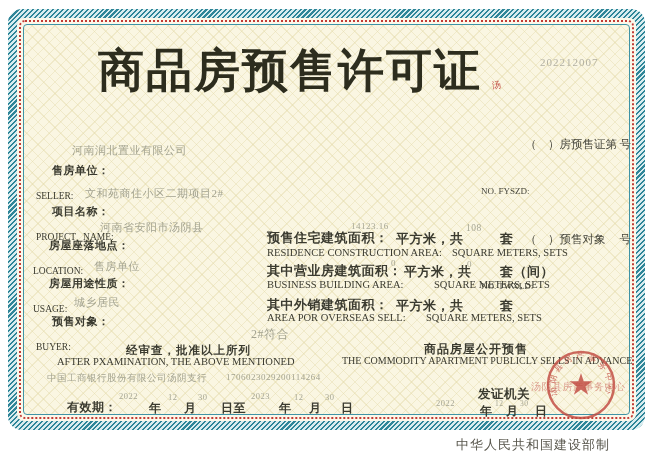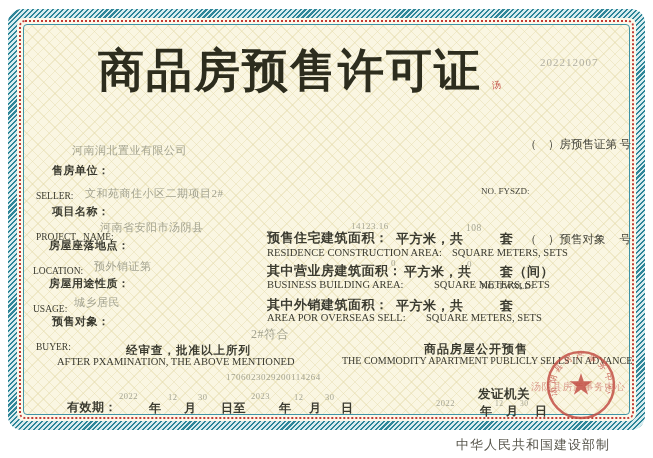--- a/index.html
+++ b/index.html
@@ -81,21 +81,21 @@
   <div class="abs field" style="left:33px;top:225px;">
     <span class="zh-sm">房屋座落地点：</span>
     <span class="en-sm">LOCATION:</span>
   </div>
   <div class="abs fill" style="left:100px;top:220px;">河南省安阳市汤阴县</div>
 
   <div class="abs field" style="left:33px;top:263px;">
     <span class="zh-sm">房屋用途性质：</span>
     <span class="en-sm">USAGE:</span>
   </div>
-  <div class="abs fill" style="left:94px;top:259px;">预外销证第</div>
+  <div class="abs fill" style="left:94px;top:259px;">售房单位</div>
 
   <div class="abs field" style="left:36px;top:301px;">
     <span class="zh-sm">预售对象：</span>
     <span class="en-sm">BUYER:</span>
   </div>
   <div class="abs fill" style="left:74px;top:295px;">城乡居民</div>
 
   <div class="abs zh-lg" style="left:267px;top:229px;">预售住宅建筑面积：</div>
   <div class="abs fill-sm" style="left:351px;top:221px;font-size:9px;">14123.16</div>
   <div class="abs zh-lg" style="left:396px;top:230px;">平方米，共</div>
@@ -118,20 +118,21 @@
   <div class="abs en-lg" style="left:267px;top:312px;">AREA POR OVERSEAS SELL:</div>
   <div class="abs en-lg" style="left:426px;top:312px;">SQUARE METERS, SETS</div>
 
   <div class="abs fill" style="left:251px;top:326px;font-size:12px;">2#符合</div>
 
   <div class="abs zh-sm" style="left:126px;top:343px;font-size:11.5px;letter-spacing:1px;">经审查，批准以上所列</div>
   <div class="abs en-lg" style="left:57px;top:356px;">AFTER PXAMINATION, THE ABOVE MENTIONED</div>
   <div class="abs zh-sm" style="left:424px;top:341px;font-size:12px;letter-spacing:1px;">商品房屋公开预售</div>
   <div class="abs en-lg" style="left:342px;top:355px;font-size:10px;">THE COMMODITY APARTMENT PUBLICLY SELLS IN ADVANCE</div>
 
+  <div class="abs fill" style="left:47px;top:372px;font-size:9.5px;">中国工商银行股份有限公司汤阴支行</div>
   <div class="abs fill" style="left:226px;top:372px;font-size:9px;">1706023029200114264</div>
 
   <div class="abs zh-sm" style="left:67px;top:399px;font-size:12px;">有效期：</div>
   <div class="abs fill-sm" style="left:119px;top:391px;">2022</div>
   <div class="abs zh-sm" style="left:149px;top:400px;font-size:12px;">年</div>
   <div class="abs fill-sm" style="left:168px;top:392px;">12</div>
   <div class="abs zh-sm" style="left:184px;top:400px;font-size:12px;">月</div>
   <div class="abs fill-sm" style="left:198px;top:392px;">30</div>
   <div class="abs zh-sm" style="left:221px;top:400px;font-size:12px;">日至</div>
   <div class="abs fill-sm" style="left:251px;top:391px;">2023</div>

